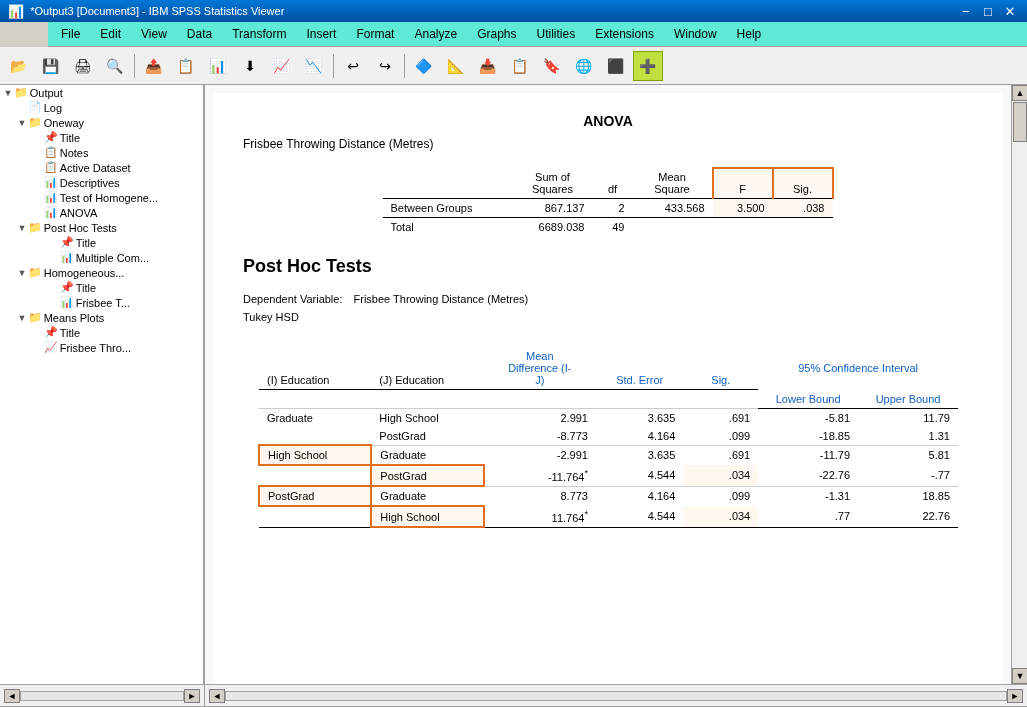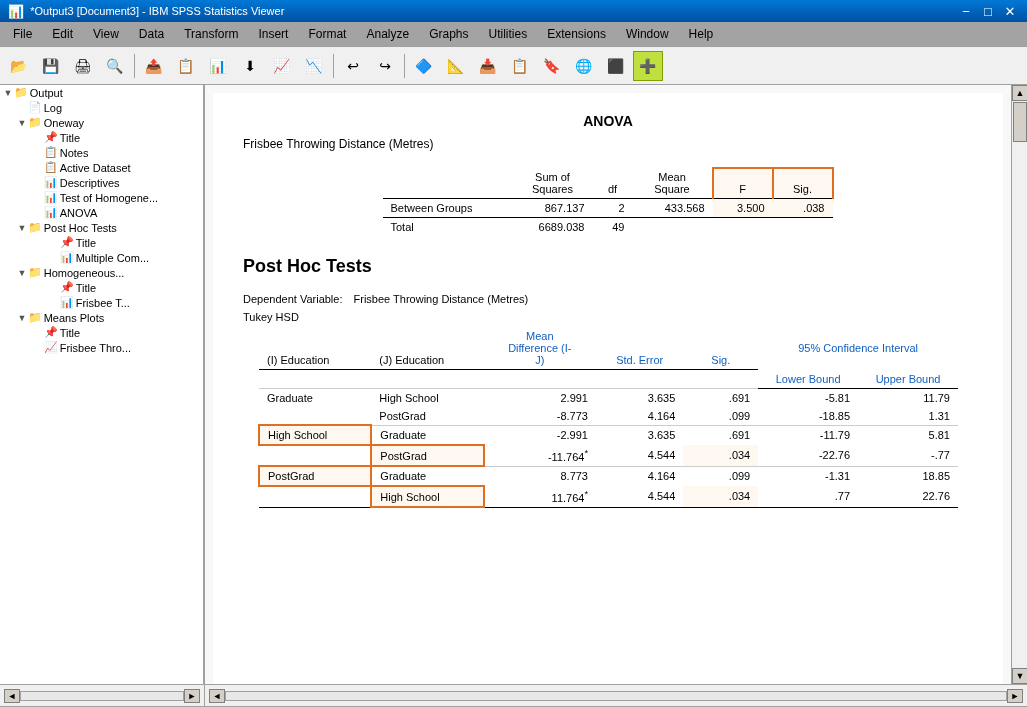--- a/index.html
+++ b/index.html
@@ -24,26 +24,27 @@
       border: none;
       cursor: pointer;
       font-size: 13px;
       width: 18px;
       height: 18px;
       display: flex; align-items: center; justify-content: center;
     }
 
     
     .menu-bar {
-      background: #a3a3a3;
+      background: #5eead4;
       border-bottom: 1px solid #a0a0a0;
       display: flex;
       padding: 2px 4px;
       gap: 2px;
       font-size: 12px;
+      margin-left: 48px;
     }
     .menu-item {
       padding: 2px 8px;
       cursor: pointer;
       border: 1px solid transparent;
     }
 
     
     .toolbar {
       background: #f0f0f0;
@@ -390,21 +391,21 @@
             </tr>
           </tbody>
         </table>
 
         <div class="post-hoc-title">Post Hoc Tests</div>
 
         <div style="font-size:11px; margin-bottom:6px;">
           <span>Dependent Variable:</span>
           <span style="margin-left:8px;">Frisbee Throwing Distance (Metres)</span>
         </div>
-        <div style="font-size:11px; margin-bottom:4px;">Tukey HSD</div>
+        <div style="font-size:11px; margin-bottom:24px;">Tukey HSD</div>
 
         <table class="mc-table" style="width:700px;">
           <colgroup>
             <col style="width:90px;">
             <col style="width:90px;">
             <col style="width:90px;">
             <col style="width:70px;">
             <col style="width:60px;">
             <col style="width:80px;">
             <col style="width:80px;">

